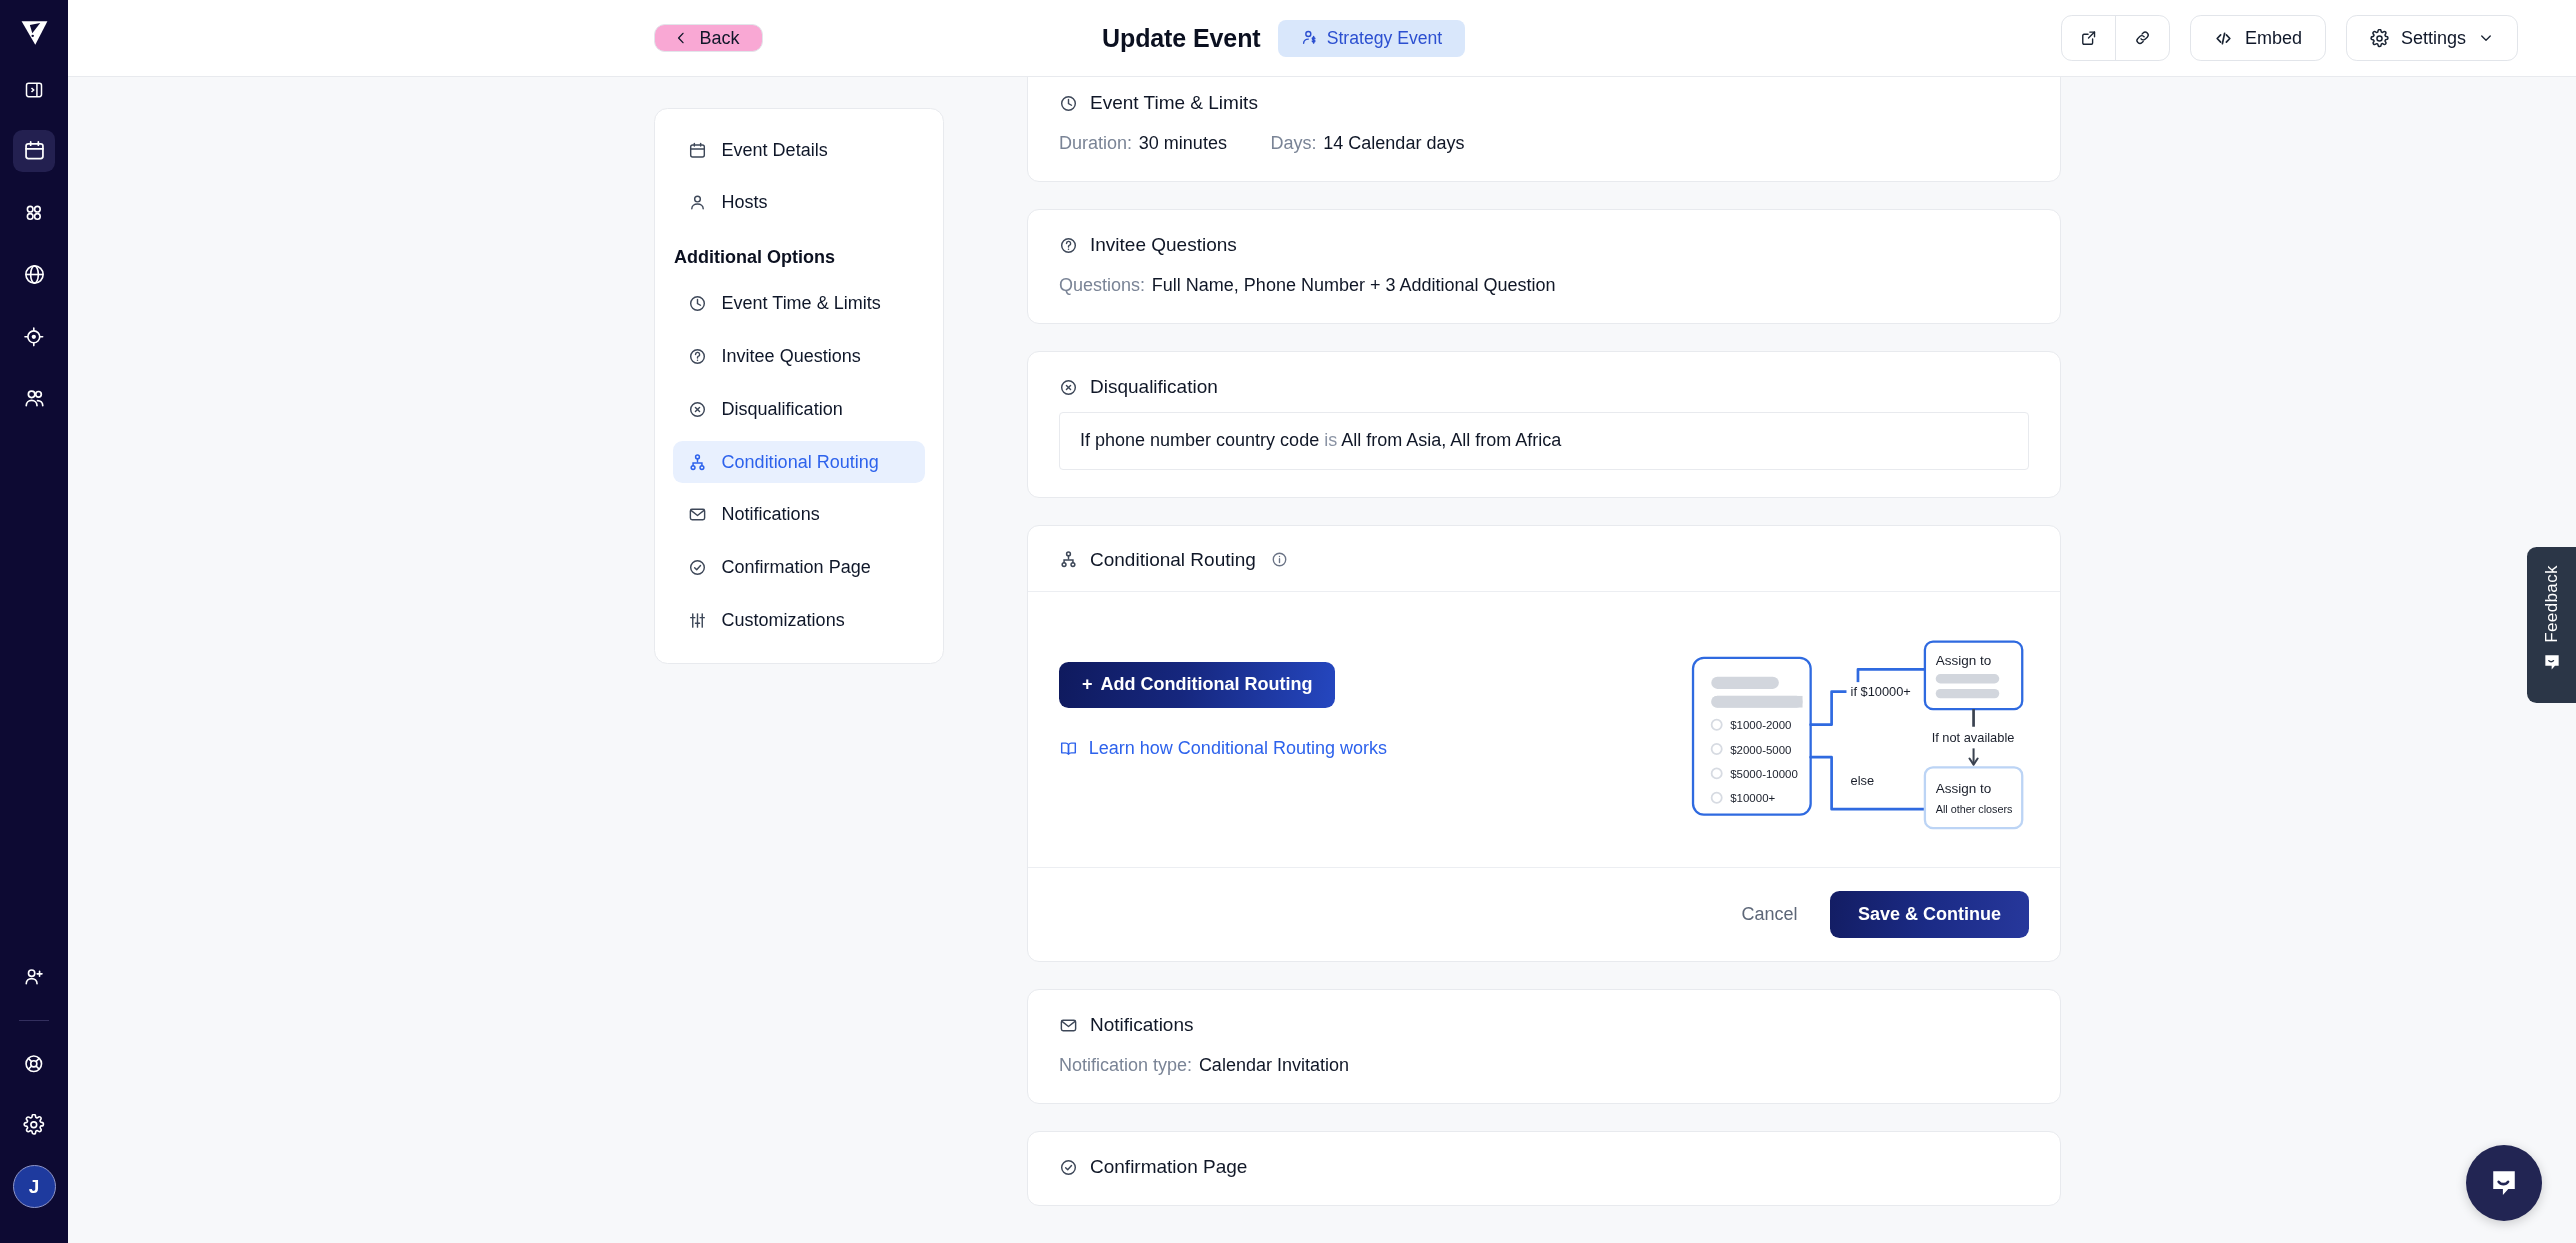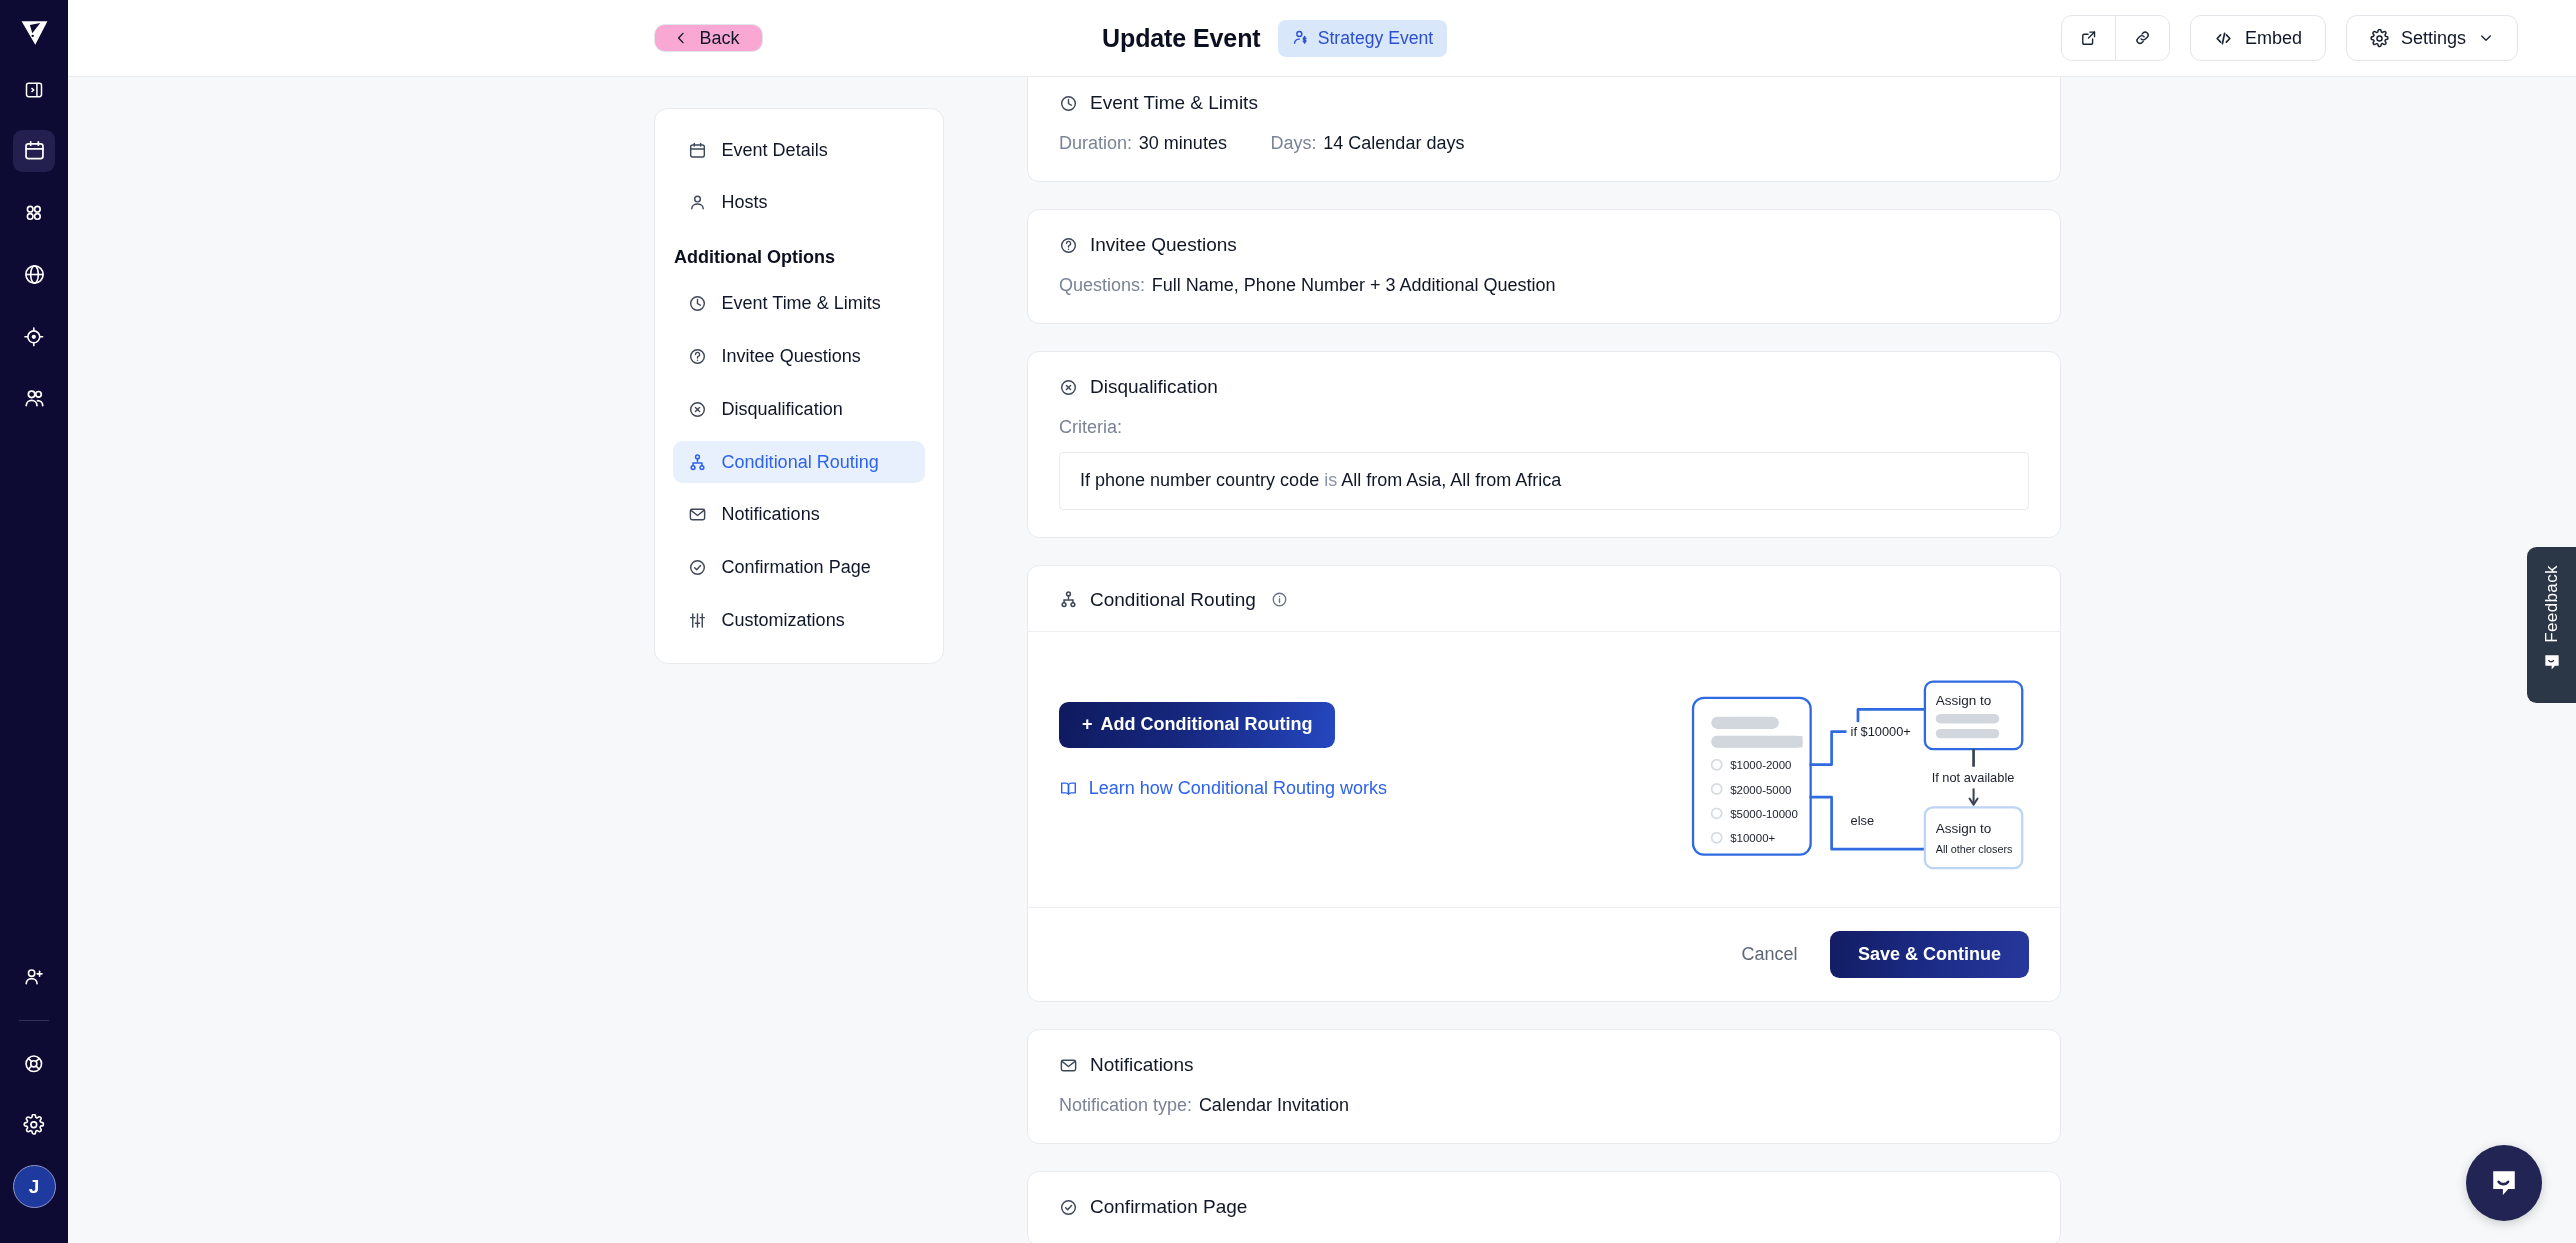--- a/index.html
+++ b/index.html
@@ -54,21 +54,21 @@
     background: #f9a8d4; border: 0.7px solid #e2e5ea; border-radius: 10.8px;
     font-size: 18px; color: #0f1729; cursor: pointer; font-weight: 400;
   }
   .header-center {
     position: absolute; left: 1034px;
     display: flex; align-items: center; gap: 17.6px;
   }
   .header-title { font-size: 25px; font-weight: 700; color: #0b1020; letter-spacing: -0.1px;}
   .badge-strategy {
     display: flex; align-items: center; gap: 8px;
-    height: 37px; padding: 0 14px;
+    height: 37px; padding: 0 23px;
     background: #d9e7fb; border-radius: 8px;
     font-size: 17.6px; color: #2b4fd0; font-weight: 500;
   }
   .header-right {
     position: absolute; right: 58px;
     display: flex; align-items: center; gap: 20px;
   }
   .btn-grp {
     display: flex; align-items: stretch; height: 46px;
     border: 0.7px solid #e2e5ea; border-radius: 10.8px; background: #fff; overflow: hidden;
@@ -524,21 +524,20 @@
         <div class="card-head">
           <span>
             <svg width="19" height="19" viewBox="0 0 24 24" fill="none" stroke="#3d4758" stroke-width="1.8" stroke-linecap="round">
                 <circle cx="12" cy="12" r="8.6"></circle>
                 <line x1="9.4" y1="9.4" x2="14.6" y2="14.6"></line>
                 <line x1="14.6" y1="9.4" x2="9.4" y2="14.6"></line>
               </svg>
           </span>
           <span>Disqualification</span>
         </div>
-        <div class="card-line">Criteria:</div>
         <div class="criteria-box">
           <span>If phone number country code</span>
           <span class="muted">is</span>
           <span>All from Asia, All from Africa</span>
         </div>
       </div>
     </div>
 
     <div class="card">
       <div class="cr-head">

